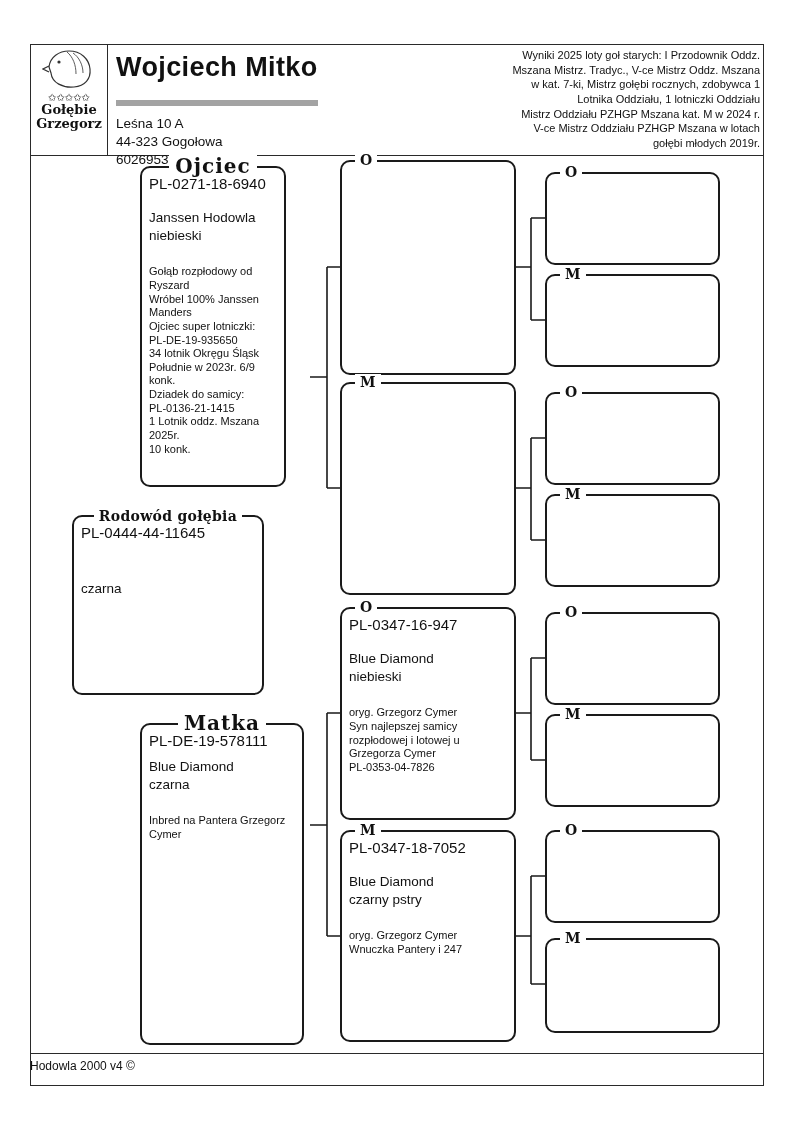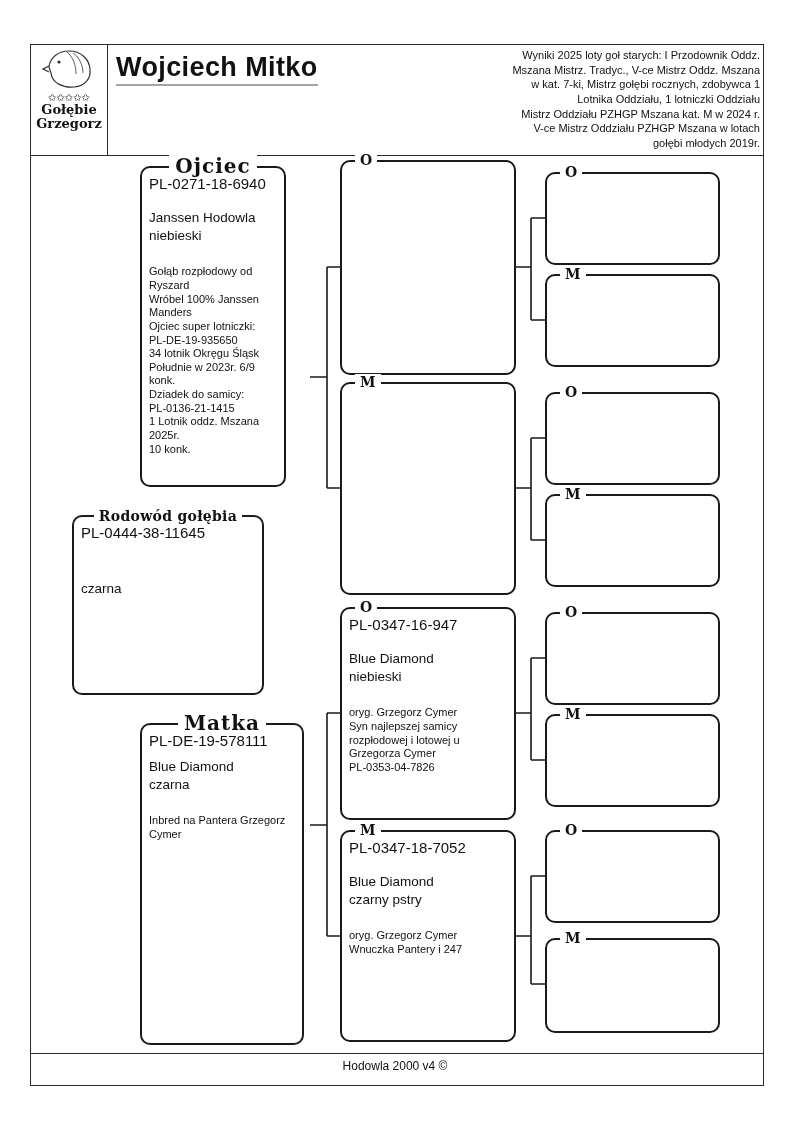--- a/index.html
+++ b/index.html
@@ -13,21 +13,21 @@
   .outer-border { position:absolute; left:30px; top:44px; width:734px; height:1042px; border:1px solid #2a2a2a; }
   .hdr-divider  { position:absolute; left:30px; top:155px; width:734px; border-top:1px solid #2a2a2a; }
   .logo-divider { position:absolute; left:107px; top:44px; height:111px; border-left:1px solid #2a2a2a; }
 
   .logo { position:absolute; left:32px; top:47px; width:74px; text-align:center; }
   .logo .stars { font-size:10px; line-height:1; letter-spacing:0; }
   .logo .logo-text { font-family:"DejaVu Serif", serif; font-weight:bold; font-size:13px; line-height:1.08; }
 
   .name-block { position:absolute; left:116px; top:52px; }
   .breeder-name { display:inline-block; font-size:27px; font-weight:bold; letter-spacing:.4px;
-                  border-bottom:2px solid #a3a3a3; padding-bottom:1px; }
+                  border-bottom:6px solid #a3a3a3; padding-bottom:17px; }
   .address { margin-top:9px; font-size:13.5px; line-height:1.33; }
 
   .results { position:absolute; left:458px; top:48px; width:302px; text-align:right;
              font-size:11px; line-height:1.33; white-space:pre-line; }
 
   .pbox { position:absolute; border:2px solid #1a1a1a; border-radius:10px; background:#fff; }
   .box-content { padding:7px 7px; }
 
   .legend { position:absolute; top:-14px; left:0; right:0; text-align:center; }
   .legend > span { background:#fff; padding:0 6px; font-family:"DejaVu Serif", serif;
@@ -42,21 +42,21 @@
   .breed { font-size:13.5px; line-height:1.35; }
   .pcolor{ font-size:13.5px; line-height:1.35; }
   .notes { font-size:11px; line-height:1.24; margin-top:20px; white-space:pre-line; }
   .gap-lg { margin-top:17px; }
   .gap-md { margin-top:9px; }
   .subject-color { margin-top:40px; font-size:13.5px; }
 
   .connectors { position:absolute; left:0; top:0; pointer-events:none; }
 
   .footer-line { position:absolute; left:30px; top:1053px; width:734px; border-top:1px solid #2a2a2a; }
-  .footer-text { position:absolute; left:30px; top:1059px; width:730px; text-align:center; font-size:12px; }
+  .footer-text { position:absolute; left:30px; top:1059px; width:730px; text-align:left; font-size:12px; }
 </style>
 </head>
 <body>
 
 <div id="page">
 
   <div class="outer-border"></div>
   <div class="hdr-divider"></div>
   <div class="logo-divider"></div>
 
@@ -83,36 +83,41 @@
         </g>
       </svg>
     </span>
     <div class="stars">✩✩✩✩✩</div>
     <div class="logo-text">Gołębie</div>
     <div class="logo-text">Grzegorz</div>
   </div>
 
   <div class="name-block">
     <div class="breeder-name">Wojciech Mitko</div>
+    <div class="address">
+      <div>Leśna 10 A</div>
+      <div>44-323 Gogołowa</div>
+      <div>602695372</div>
+    </div>
   </div>
 
   <div class="results">Wyniki 2025 loty goł starych: I Przodownik Oddz.
 Mszana Mistrz. Tradyc., V-ce Mistrz Oddz. Mszana
 w kat. 7-ki, Mistrz gołębi rocznych, zdobywca 1
 Lotnika Oddziału, 1 lotniczki Oddziału
 Mistrz Oddziału PZHGP Mszana kat. M w 2024 r.
 V-ce Mistrz Oddziału PZHGP Mszana w lotach
 gołębi młodych 2019r.</div>
 
   <div class="pbox" style="left:72px; top:515px; width:192px; height:180px;">
     <div class="legend small">
       <span>Rodowód gołębia</span>
     </div>
     <div class="box-content">
-      <div class="ring">PL-0444-38-11645</div>
+      <div class="ring">PL-0444-44-11645</div>
       <div class="subject-color">czarna</div>
     </div>
   </div>
 
   <div class="pbox" style="left:140px; top:166px; width:146px; height:321px;">
     <div class="legend">
       <span>Ojciec</span>
     </div>
     <div class="box-content">
       <div class="ring">PL-0271-18-6940</div>

